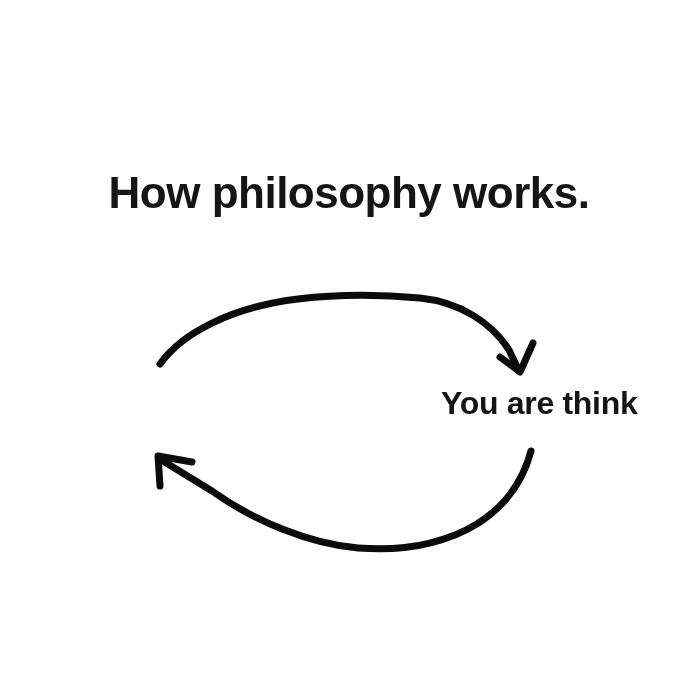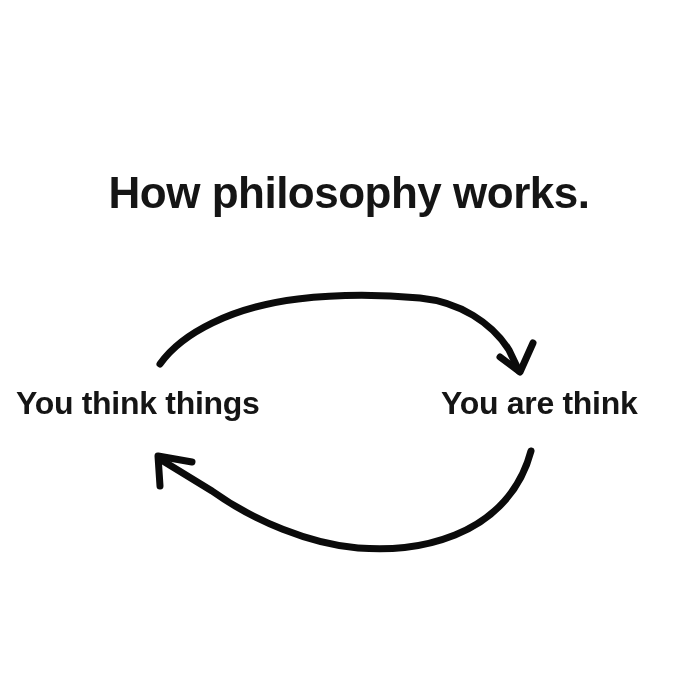--- a/index.html
+++ b/index.html
@@ -89,17 +89,16 @@
     <g>
       <path d="M 531 446
                C 521 484, 495 514, 455 530
                C 420 544, 388 545, 358 543
                C 310 539, 254 516, 212 486
                L 163 456"></path>
       <path d="M 160 481 L 158 451 L 192 457"></path>
     </g>
   </svg>
 
-  <div class="node-label" id="label-left">You think things</div>
 
   <div class="node-label" id="label-right">You are think</div>
 
 </div>
 
 </body></html>

